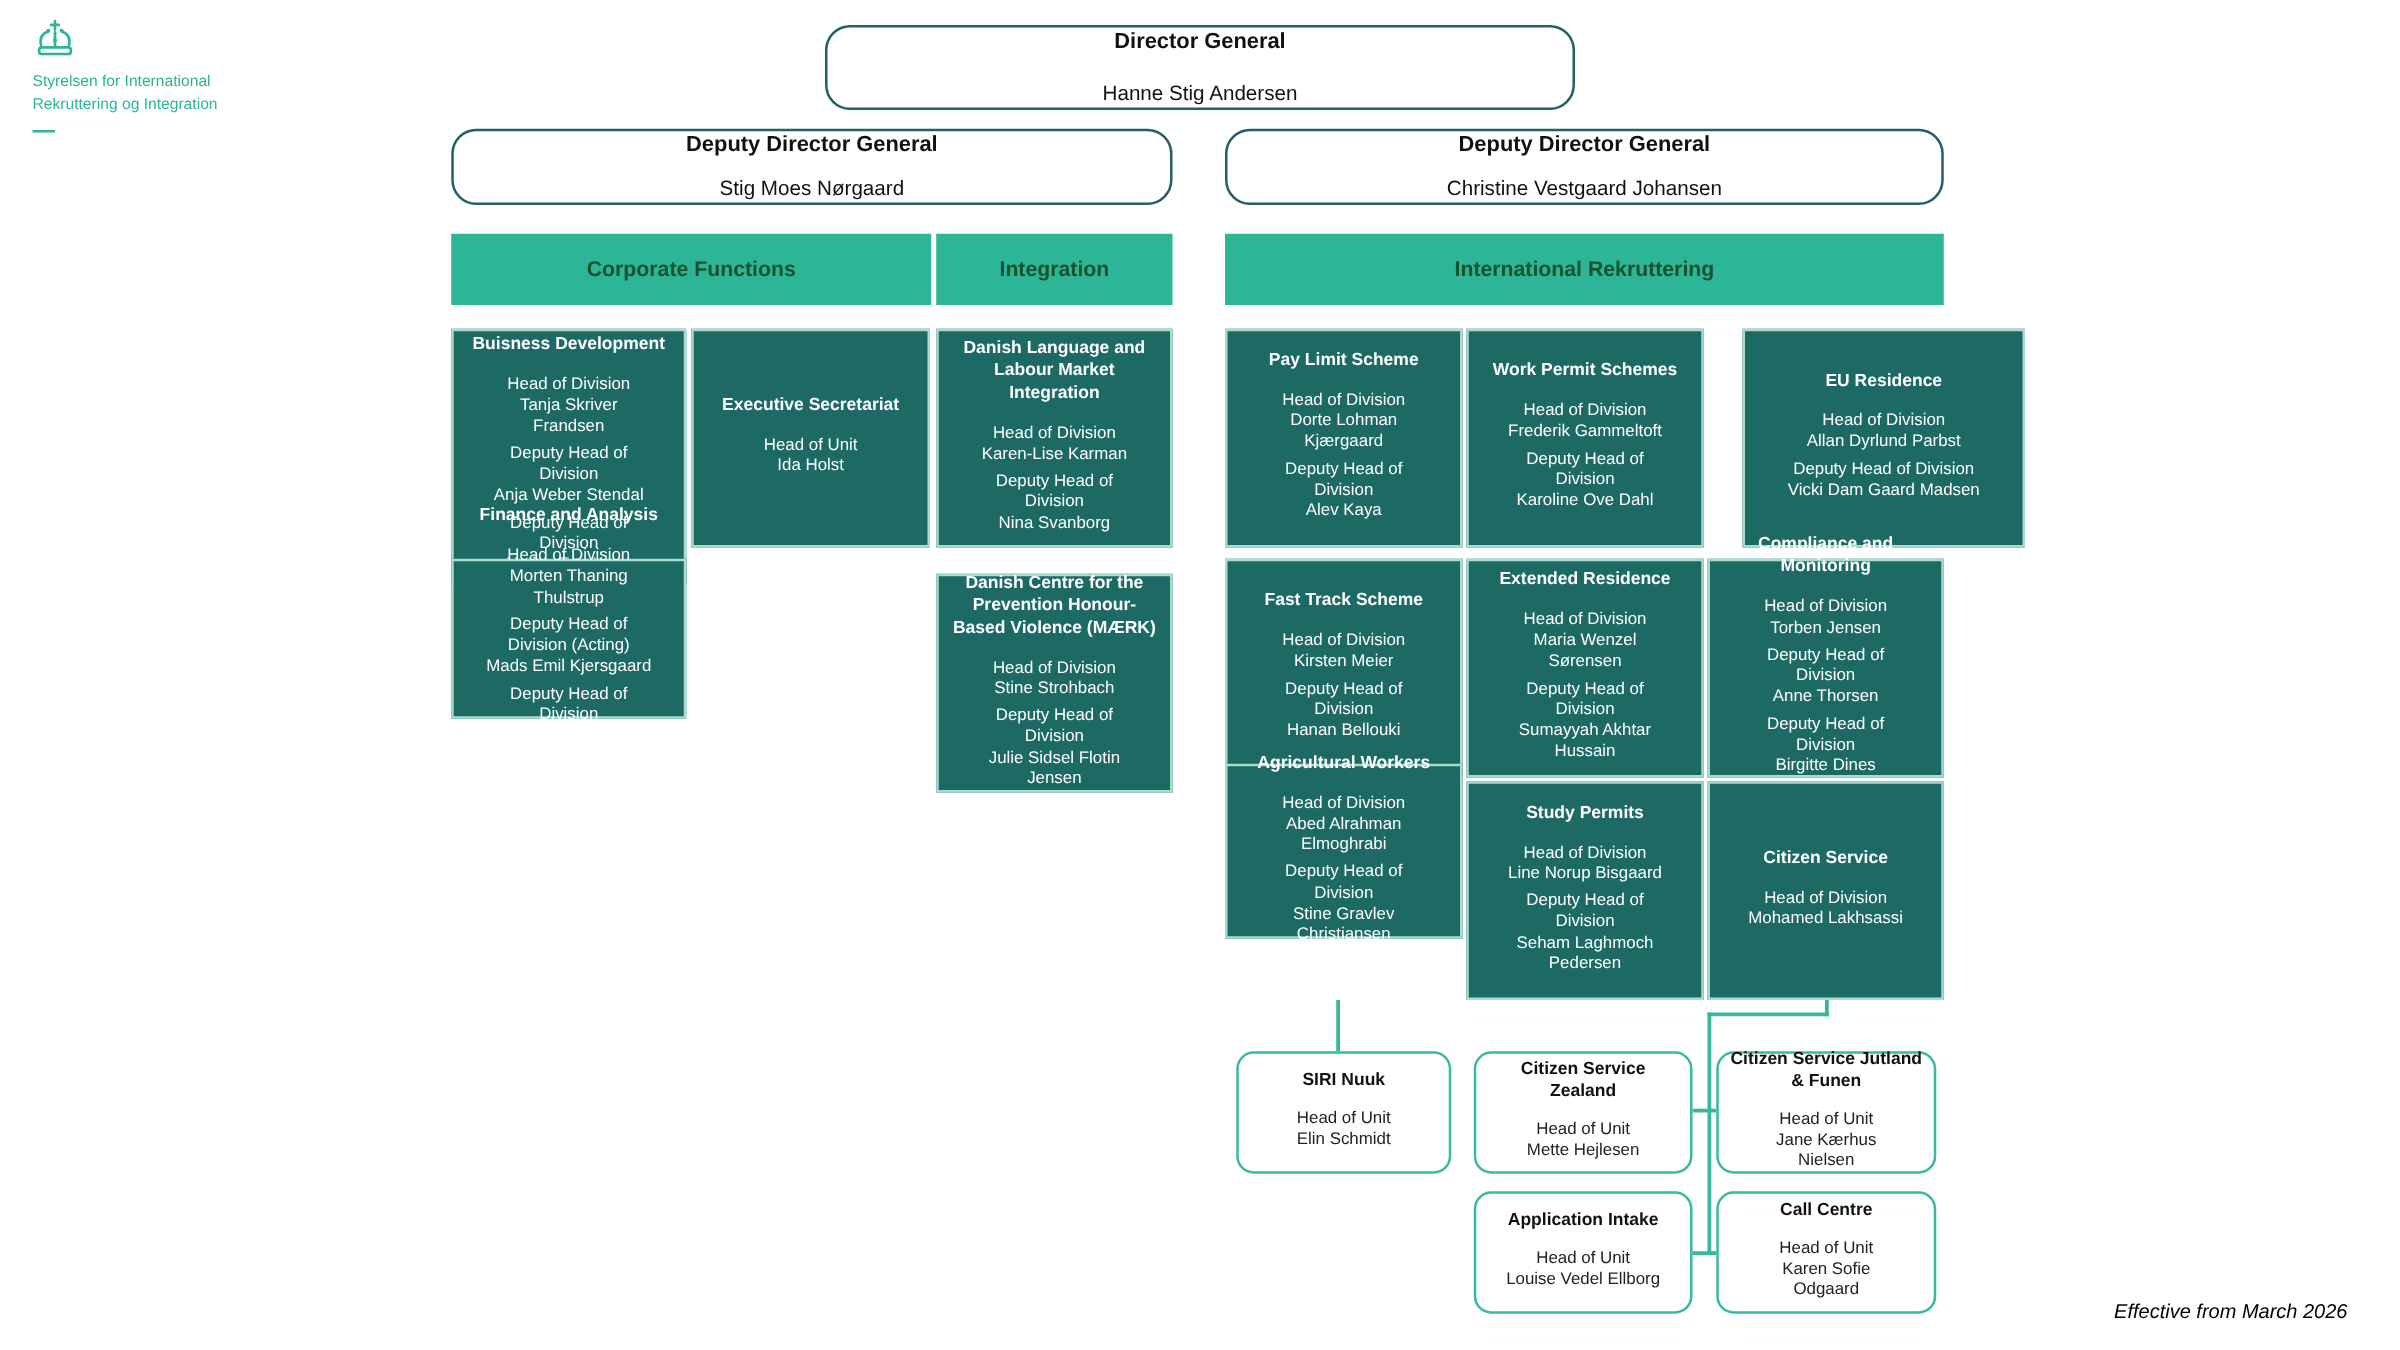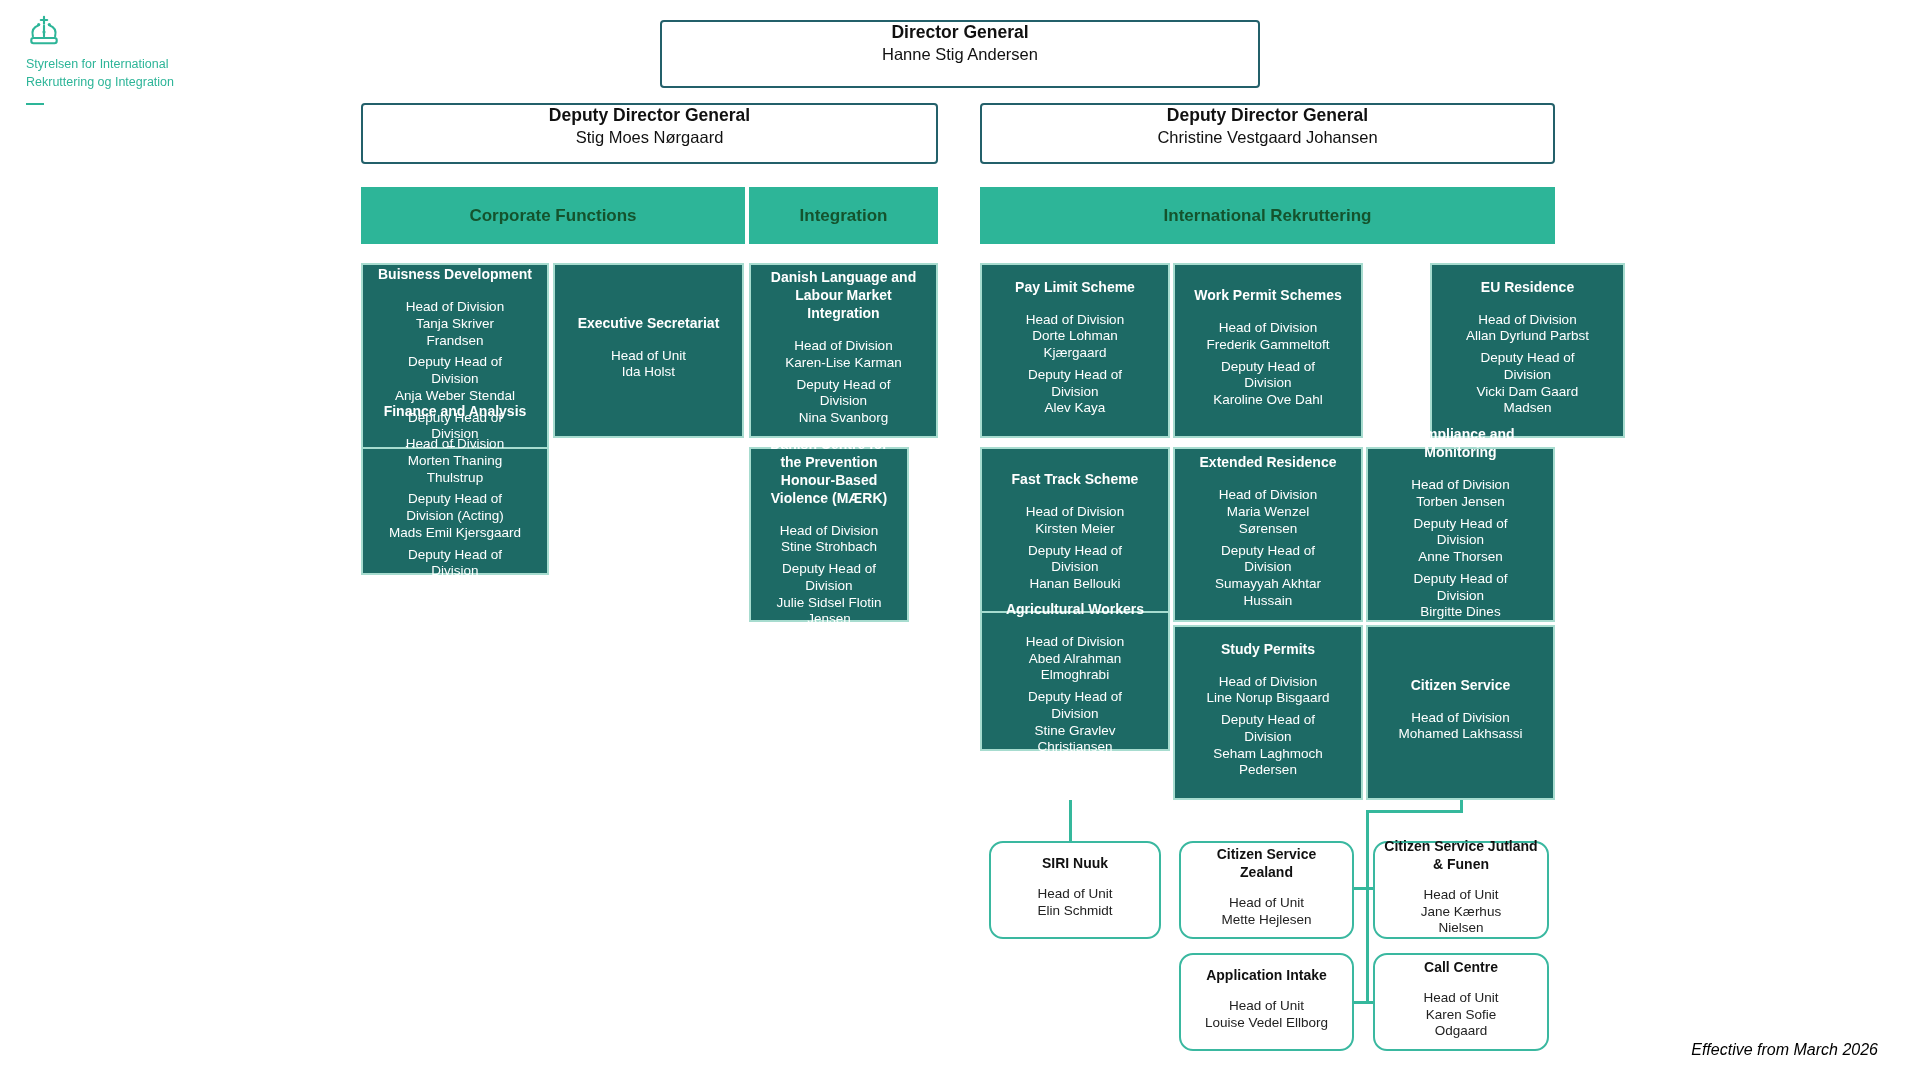--- a/index.html
+++ b/index.html
@@ -7,22 +7,22 @@
     position:relative;width:1920px;height:1080px;background:#ffffff;overflow:hidden;
     font-family:"Liberation Sans","DejaVu Sans",sans-serif;color:#1a1a1a;
   }
   
   .logo{position:absolute;left:26px;top:14px;width:180px;}
   .logo-text{color:#2db598;font-size:12.5px;line-height:1.4;margin-top:6px;}
   .logo-dash{width:18px;height:2px;background:#2db598;margin-top:12px;}
   
   .wbox{
     position:absolute;box-sizing:border-box;background:#fff;
-    border:2.5px solid #23606a;border-radius:4px;
-    display:flex;flex-direction:column;justify-content:flex-start;align-items:center;
+    border:2.5px solid #23606a;border-radius:20px;
+    display:flex;flex-direction:column;justify-content:space-between;align-items:center;
     text-align:center;
   }
   .wbox .wtitle{font-weight:bold;font-size:17.5px;line-height:1.25;color:#111;}
   .wbox .wname{font-size:16.5px;line-height:1.3;color:#111;}
   
   .band{
     position:absolute;box-sizing:border-box;background:#2db598;color:#14532d;
     display:flex;align-items:center;justify-content:center;
     font-weight:bold;font-size:17px;
   }
@@ -147,21 +147,21 @@
         <p class="entry">
           <span class="role">Head of Division</span>
           <span class="name">Karen-Lise Karman</span>
         </p>
         <p class="entry">
           <span class="role">Deputy Head of Division</span>
           <span class="name">Nina Svanborg</span>
         </p>
       </div>
   </div>
-  <div class="dbox" style="left:749px;top:447px;width:160px;height:175px;">
+  <div class="dbox" style="left:749px;top:459px;width:189px;height:175px;">
     <div class="dtitle">Danish Centre for the Prevention Honour-Based Violence (MÆRK)</div>
     <div>
         <p class="entry">
           <span class="role">Head of Division</span>
           <span class="name">Stine Strohbach</span>
         </p>
         <p class="entry">
           <span class="role">Deputy Head of Division</span>
           <span class="name">Julie Sidsel Flotin Jensen</span>
         </p>
@@ -187,21 +187,21 @@
         <p class="entry">
           <span class="role">Head of Division</span>
           <span class="name">Frederik Gammeltoft</span>
         </p>
         <p class="entry">
           <span class="role">Deputy Head of Division</span>
           <span class="name">Karoline Ove Dahl</span>
         </p>
       </div>
   </div>
-  <div class="dbox" style="left:1430px;top:263px;width:195px;height:175px;">
+  <div class="dbox" style="left:1394px;top:263px;width:226px;height:175px;">
     <div class="dtitle">EU Residence</div>
     <div>
         <p class="entry">
           <span class="role">Head of Division</span>
           <span class="name">Allan Dyrlund Parbst</span>
         </p>
         <p class="entry">
           <span class="role">Deputy Head of Division</span>
           <span class="name">Vicki Dam Gaard Madsen</span>
         </p>

